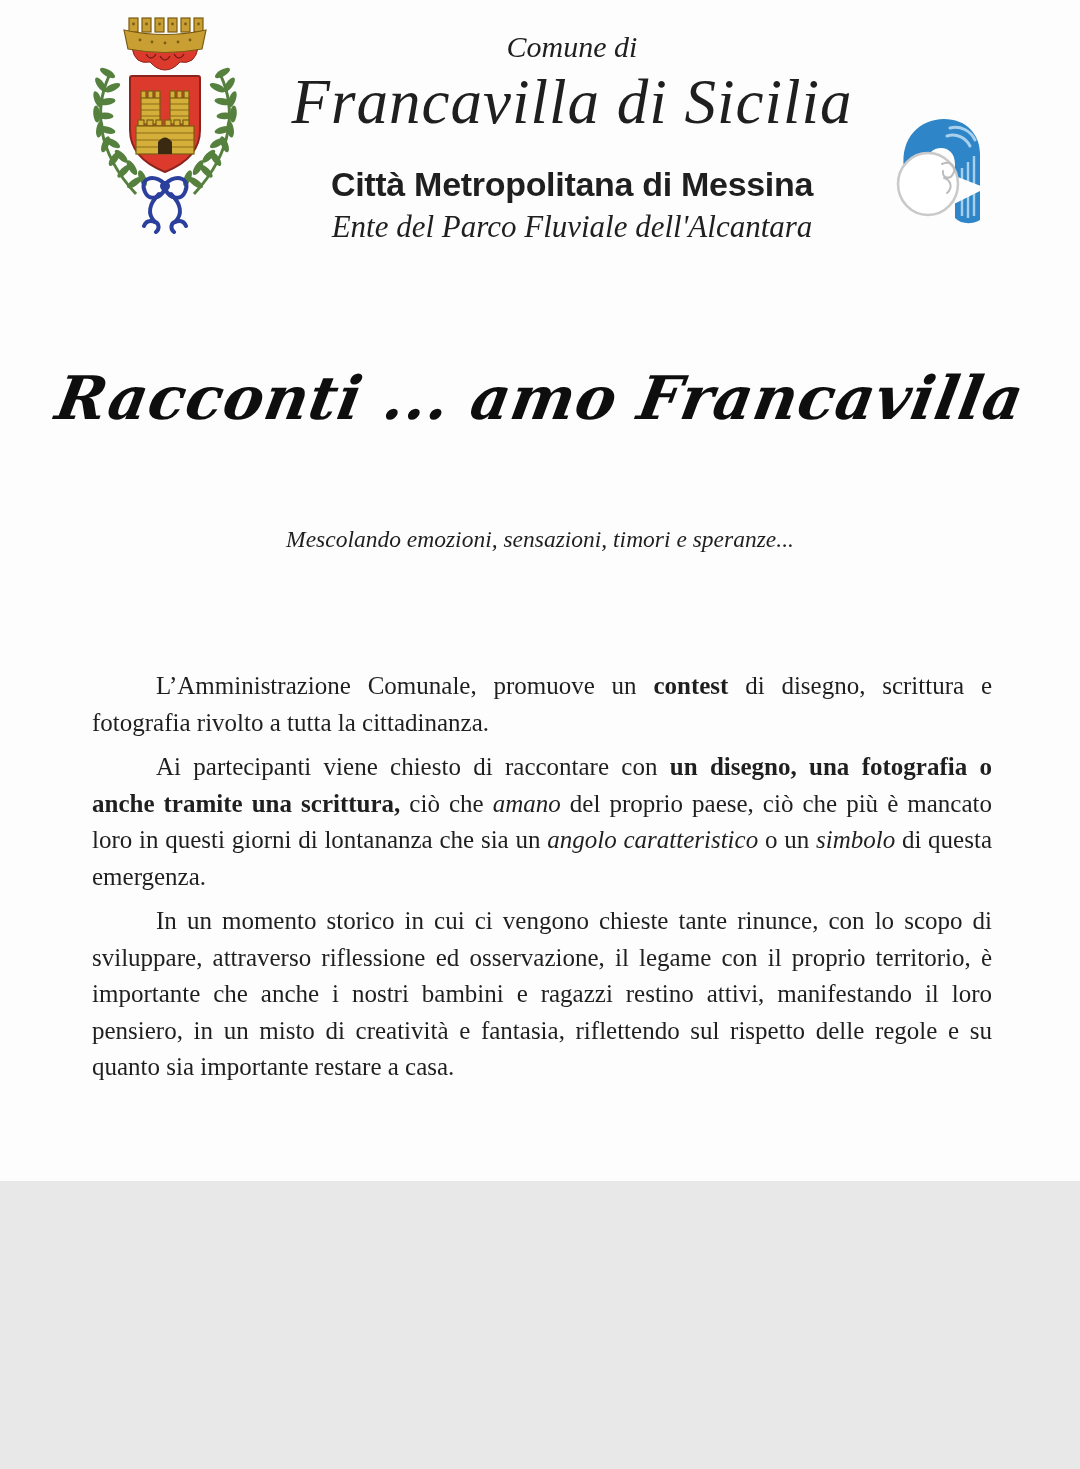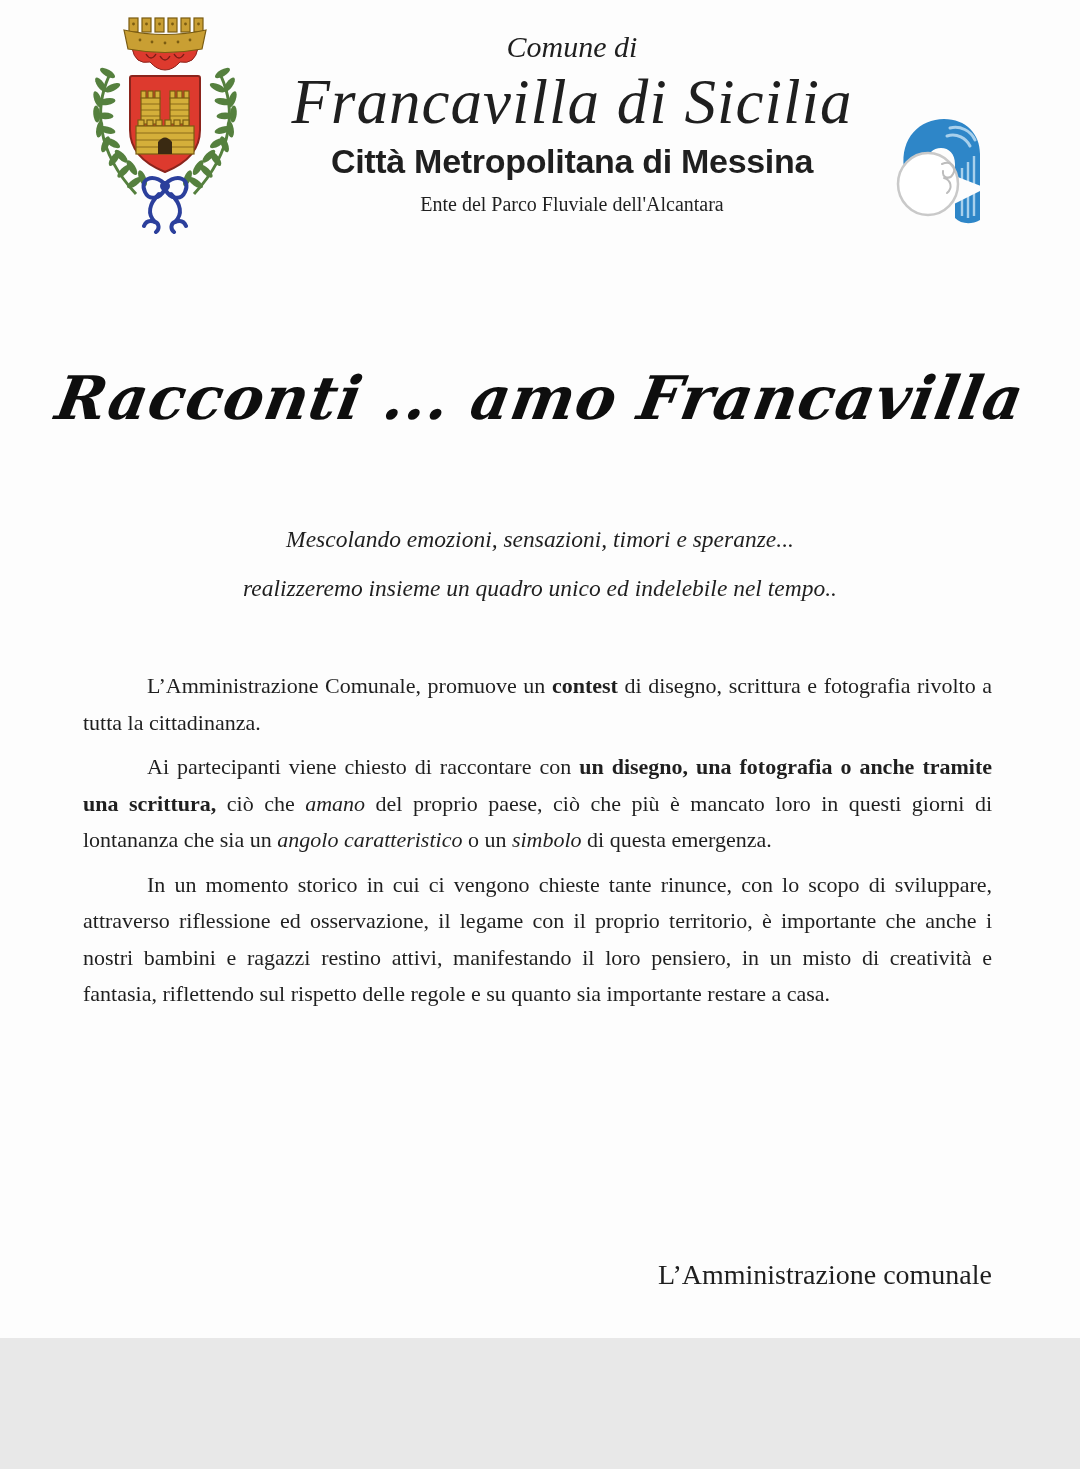--- a/index.html
+++ b/index.html
@@ -1,42 +1,42 @@
 <!DOCTYPE html>
 <html style="--paper: #fdfdfd; --ink: #1f1f1f; --shieldRed: #dd3a2e; --shieldBorder: #8a241c; --gold: #c99f33; --goldDark: #7a5c12; --castleGold: #d4af3a; --gateDark: #3a2a12; --leafGreen: #55803e; --ribbonBlue: #2b3f9c; --logoBlue: #2e86c8; --logoBlueLight: #a8d0ec; --logoGray: #c9c9c9;"><head>
 <meta charset="utf-8">
 <style>
   html,body { margin:0; padding:0; background:#e8e8e8; }
   .page {
-    position:relative; width:1080px; height:1338px; margin:0 auto;
+    position:relative; width:1080px; height:1181px; margin:0 auto;
     background:var(--paper,#fdfdfd); overflow:hidden;
     font-family:"Liberation Serif", serif; color:var(--ink,#1f1f1f);
   }
   
   .coa   { position:absolute; left:88px;  top:12px; }
   .plogo { position:absolute; left:892px; top:104px; }
   .head-text { position:absolute; left:222px; top:28px; width:700px; text-align:center; }
   .comune { font-style:italic; font-size:30px; line-height:38px; }
   .city   { font-style:italic; font-size:63px; line-height:72px; letter-spacing:1px; white-space:nowrap; }
-  .metro  { font-family:"Liberation Sans", sans-serif; font-weight:700; font-size:34px; line-height:46px; letter-spacing:-0.3px; white-space:nowrap; }
-  .ente   { font-size:20px; line-height:40px; white-space:nowrap; }
+  .metro  { font-family:"Liberation Sans", sans-serif; font-weight:700; font-size:34px; line-height:46px; letter-spacing:-0.3px; white-space:nowrap;margin-top:23px; }
+  .ente   { font-style:italic; font-size:31px; line-height:40px; white-space:nowrap; }
   
   .script-title { position:absolute; top:350px; left:0; width:100%; text-align:center; }
   .script-title span {
     display:inline-block; font-family:"DejaVu Serif", serif;
     font-style:italic; font-weight:700; font-size:60px; line-height:96px;
     transform:skewX(-10deg); letter-spacing:1px; color:#0e0e0e;
   }
   
   .sub { position:absolute; left:0; width:100%; text-align:center; font-style:italic; font-size:23.5px; line-height:31px; }
   .sub1 { top:524px; }
   .sub2 { top:573px; }
   
   .body-text { position:absolute; left:80px; top:668px; width:912px; }
-  .body-text p { margin:0 0 8px 3px; font-size:22px; line-height:36.5px; text-align:justify; text-indent:64px; }
+  .body-text p { margin:0 0 8px 12px; font-size:25px; line-height:36.5px; text-align:justify; text-indent:64px; }
   .seg-normal { }
   .seg-bold   { font-weight:700; }
   .seg-italic { font-style:italic; }
   .signature  { position:absolute; left:80px; top:1260px; width:912px; text-align:right; font-size:28px; line-height:30px; }
 </style>
 </head>
 <body>
 
 <div class="page">
 
@@ -148,21 +148,20 @@
       <ellipse cx="36" cy="80" rx="30" ry="31" style="fill:#ffffff; stroke:var(--logoGray,#c9c9c9); stroke-width:2.5"></ellipse>
       <path d="M50,60 c9,-4 15,3 11,10 c-3,6 -11,4 -10,-3 M52,74 c7,2 9,10 3,15" style="stroke:#bdbdbd; stroke-width:2; fill:none; stroke-linecap:round"></path>
     </svg>
   </header>
 
   <div class="script-title">
     <span>Racconti ... amo Francavilla</span>
   </div>
 
   <div class="sub sub1">Mescolando emozioni, sensazioni, timori e speranze...</div>
-  <div class="sub sub2">realizzeremo insieme un quadro unico ed indelebile nel tempo..</div>
 
   <main class="body-text">
       <p><span class="seg-normal">L’Amministrazione Comunale, promuove un </span><span class="seg-bold">contest</span><span class="seg-normal"> di disegno, scrittura e fotografia rivolto a tutta la cittadinanza.</span></p>
       <p><span class="seg-normal">Ai partecipanti viene chiesto di raccontare con </span><span class="seg-bold">un disegno, una fotografia o anche tramite una scrittura,</span><span class="seg-normal"> ciò che </span><span class="seg-italic">amano</span><span class="seg-normal"> del proprio paese, ciò che più è mancato loro in questi giorni di lontananza che sia un </span><span class="seg-italic">angolo caratteristico</span><span class="seg-normal"> o un </span><span class="seg-italic">simbolo</span><span class="seg-normal"> di questa emergenza.</span></p>
       <p><span class="seg-normal">In un momento storico in cui ci vengono chieste tante rinunce, con lo scopo di sviluppare, attraverso riflessione ed osservazione, il legame con il proprio territorio, è importante che anche i nostri bambini e ragazzi restino attivi, manifestando il loro pensiero, in un misto di creatività e fantasia, riflettendo sul rispetto delle regole e su quanto sia importante restare a casa.</span></p>
     </main>
 
   <div class="signature">L’Amministrazione comunale</div>
 
 </div>

